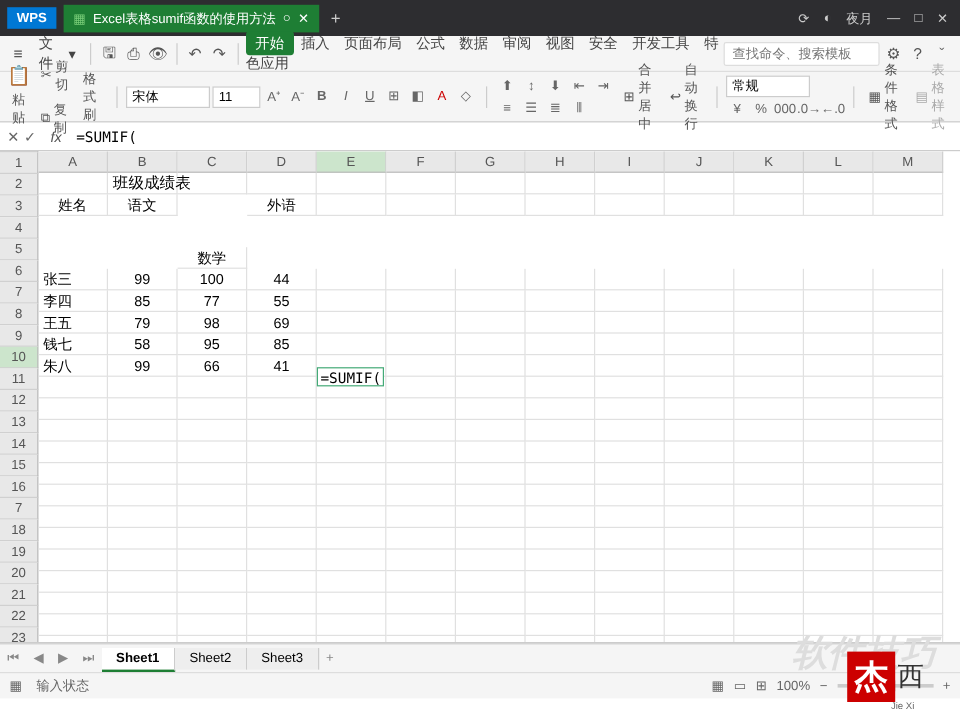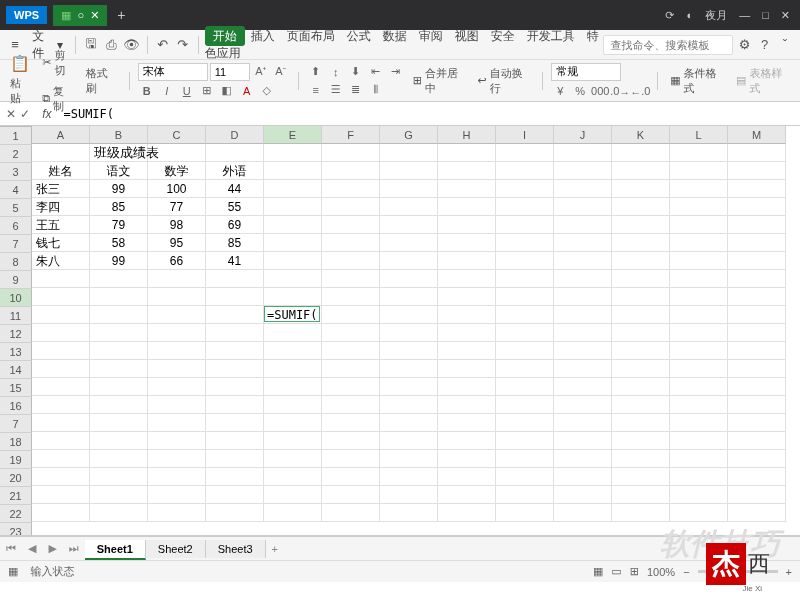--- a/index.html
+++ b/index.html
@@ -59,20 +59,21 @@
 .stamp-txt { font-size: 22px; color: #333; }
 .stamp-sub { position: absolute; right: 38px; bottom: 2px; font-size: 8px; color: #666; }
 </style>
 </head>
 <body>
 
 <div class="titlebar">
   <span class="wps-logo">WPS</span>
   <div class="tab-doc">
     <span style="color:#7c7">▦</span>
+    <span>Excel表格sumif函数的使用方法</span>
     <span>○</span>
     <span>✕</span>
   </div>
   <span class="tab-add">+</span>
   <div class="winctrl">
     <span>⟳</span>
     <span>◐</span>
     <span>夜月</span>
     <span>—</span>
     <span>□</span>
@@ -102,21 +103,21 @@
   <div class="rib-grp">
     <span style="font-size:16px">📋</span>
     <span class="rib-btn">粘贴</span>
   </div>
   <div style="display:flex;flex-direction:column;gap:2px">
     <span class="rib-btn">✂ <span>剪切</span></span>
     <span class="rib-btn">⧉ <span>复制</span></span>
   </div>
   <span class="rib-btn">格式刷</span>
   <span class="sep"></span>
-  <div style="display:flex;flex-direction:column;gap:2px">
+  <div style="display:flex;flex-direction:row;gap:2px">
     <div style="display:flex;gap:2px">
       <input class="font-sel" value="宋体" style="">
       <input class="size-sel" value="11" style="">
       <span class="ri">A⁺</span>
       <span class="ri">A⁻</span>
     </div>
     <div class="rib-icons">
       <span class="ri">
           <b>B</b>
         </span>
@@ -231,21 +232,21 @@
           <div class="cell" style="width: 58px;"></div>
           <div class="cell" style="width: 58px;"></div>
           <div class="cell" style="width: 58px;"></div>
           <div class="cell" style="width: 58px;"></div>
           <div class="cell" style="width: 58px;"></div>
           <div class="cell" style="width: 58px;"></div>
         </div>
         <div class="row">
           <div class="cell center" style="width: 58px;">姓名</div>
           <div class="cell center" style="width: 58px;">语文</div>
-          <div class="cell center" style="width: 58px;">数学</div>
+          <div class="cell center" style="width: 58px; margin-top: 44px;">数学</div>
           <div class="cell center" style="width: 58px;">外语</div>
           <div class="cell" style="width: 58px;"></div>
           <div class="cell" style="width: 58px;"></div>
           <div class="cell" style="width: 58px;"></div>
           <div class="cell" style="width: 58px;"></div>
           <div class="cell" style="width: 58px;"></div>
           <div class="cell" style="width: 58px;"></div>
           <div class="cell" style="width: 58px;"></div>
           <div class="cell" style="width: 58px;"></div>
           <div class="cell" style="width: 58px;"></div>

